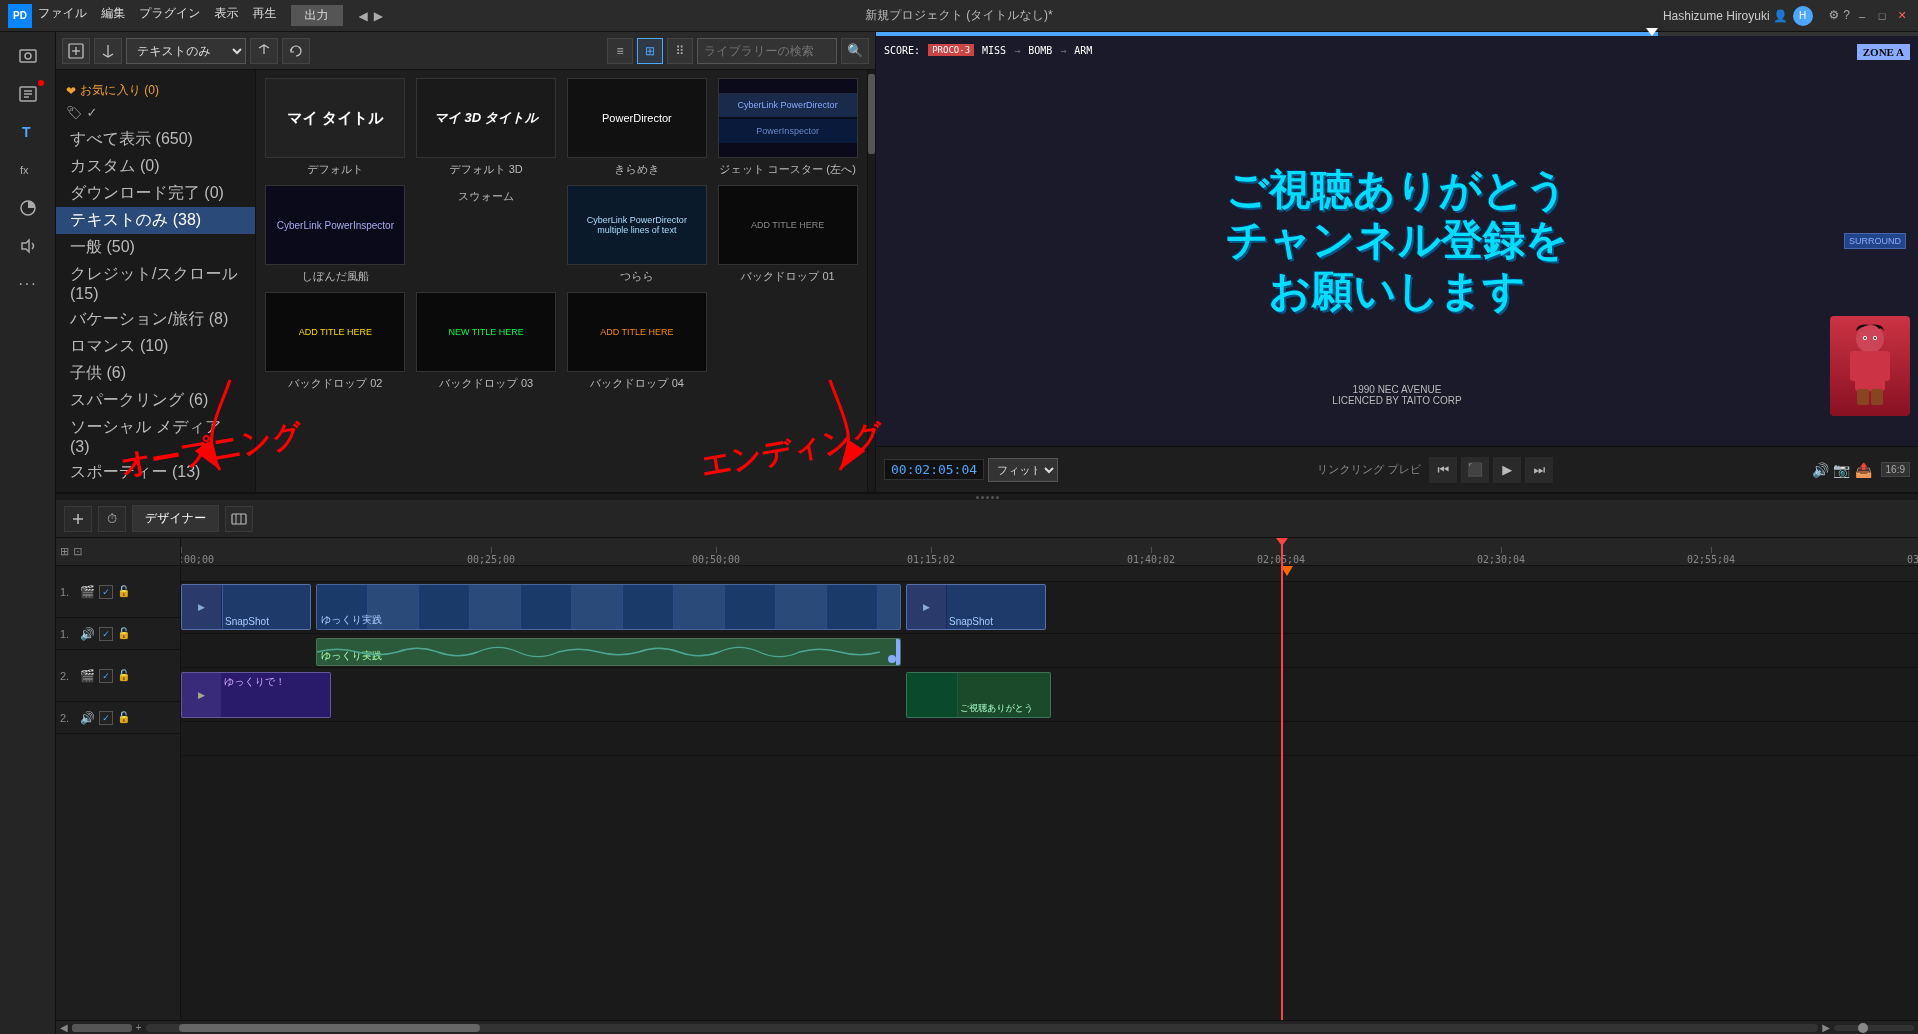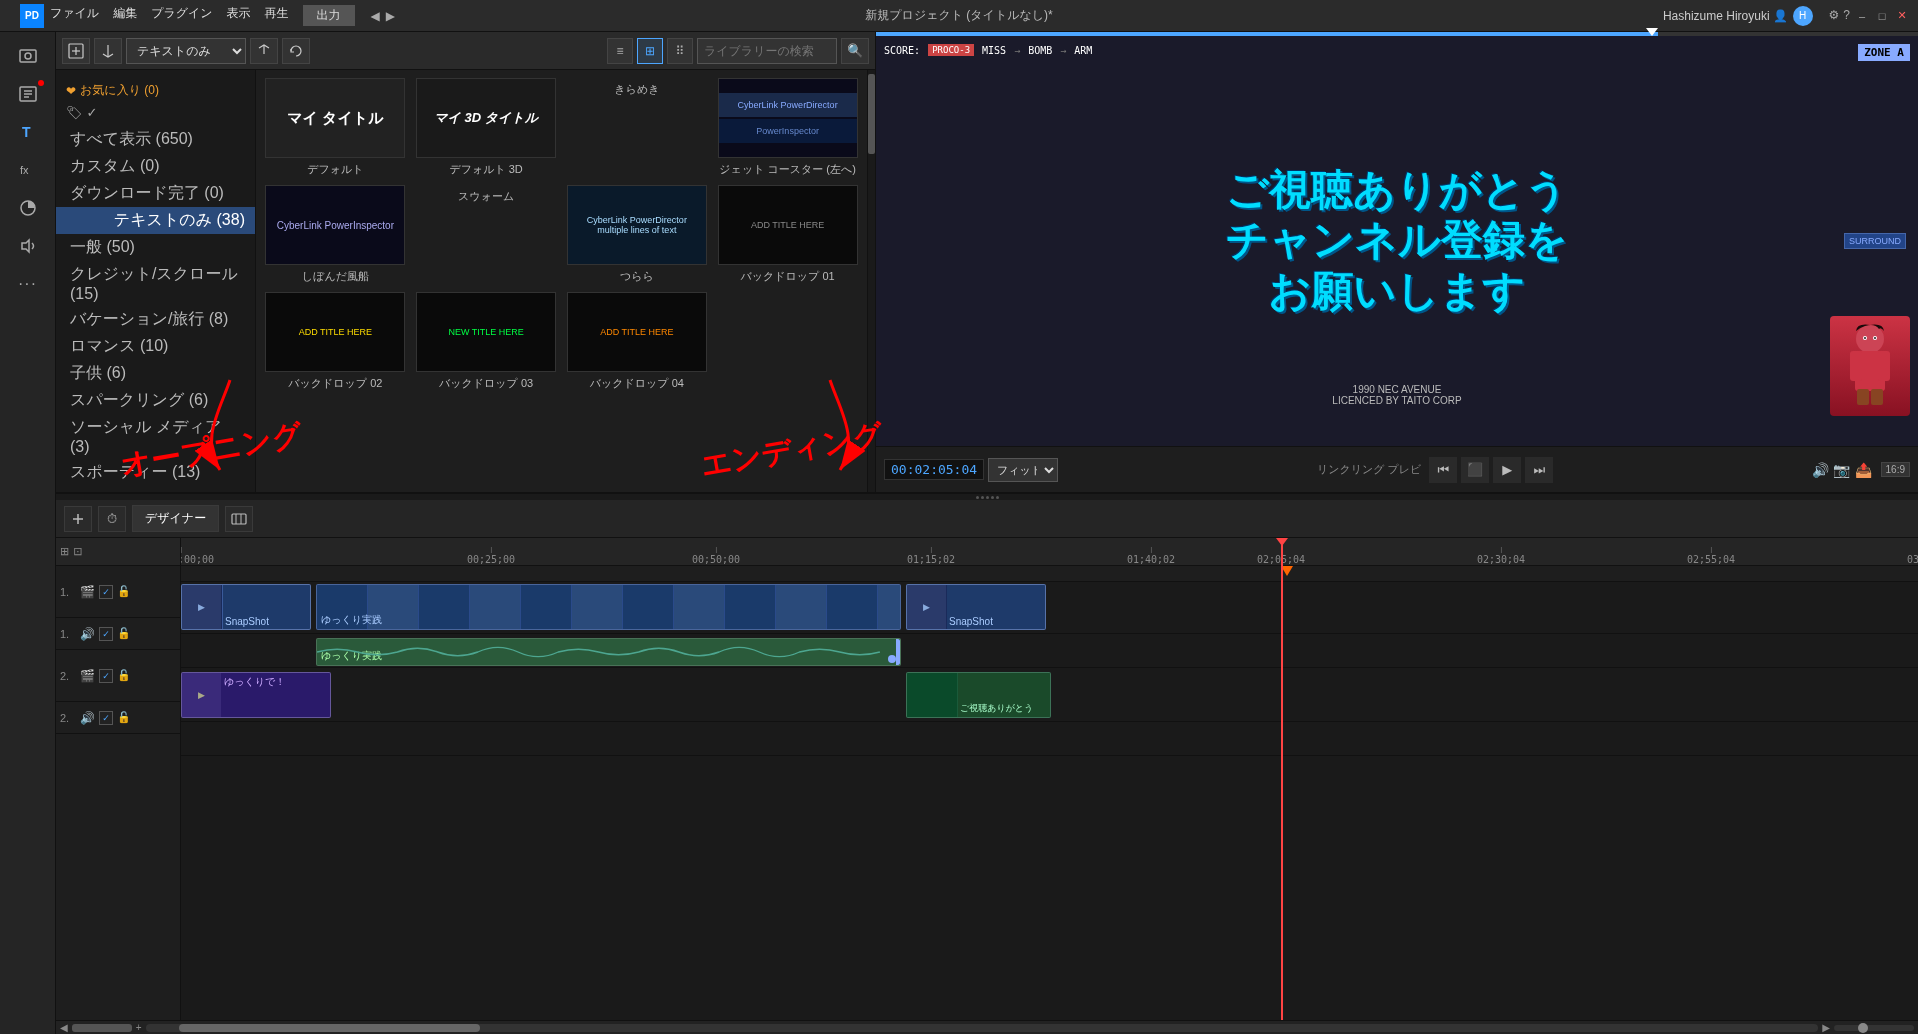--- a/index.html
+++ b/index.html
@@ -17,21 +17,21 @@
     #titlebar {
       width: 100%;
       height: 32px;
       background: #2b2b2b;
       display: flex;
       align-items: center;
       justify-content: space-between;
       padding: 0 8px;
       border-bottom: 1px solid #111;
     }
-    #titlebar-left { display: flex; align-items: center; gap: 6px; margin-left: 12px; }
+    #titlebar-left { display: flex; align-items: center; gap: 6px; }
     #titlebar-left .logo {
       width: 24px; height: 24px;
       background: #0a84ff;
       display: flex; align-items: center; justify-content: center;
       color: white; font-weight: bold; font-size: 10px;
     }
     #titlebar-menus { display: flex; gap: 14px; font-size: 12px; color: #ddd; }
     #titlebar-menus span { cursor: pointer; }
     #titlebar-center {
       font-size: 12px; color: #bbb;
@@ -155,21 +155,21 @@
       padding: 4px 10px;
       color: #f0a030; font-size: 12px;
     }
     .lib-sidebar-icons { display: flex; gap: 4px; padding: 2px 10px 6px; }
     .lib-sidebar-icon { color: #aaa; font-size: 13px; cursor: pointer; }
 
     .lib-sidebar-item {
       padding: 3px 10px 3px 14px;
       color: #bbb; font-size: 16px; cursor: pointer;
     }
-    .lib-sidebar-item.active { background: #2a4a7a; color: #fff; text-align: right; }
+    .lib-sidebar-item.active { background: #2a4a7a; color: #fff; }
 
     #lib-grid {
       flex: 1;
       overflow-y: auto;
       padding: 8px;
       display: grid;
       grid-template-columns: repeat(4, 1fr);
       gap: 8px;
       align-content: start;
     }
@@ -740,20 +740,23 @@
             </div>
             <div class="lib-label">デフォルト</div>
           </div>
           <div class="lib-item">
             <div class="lib-thumb thumb-3d">
               <span style="color:#fff;font-size:13px;font-weight:bold;font-style:italic">マイ 3D タイトル</span>
             </div>
             <div class="lib-label">デフォルト 3D</div>
           </div>
           <div class="lib-item">
+            <div class="lib-thumb" style="background:#111;">
+              <span style="color:#fff;font-size:11px">PowerDirector</span>
+            </div>
             <div class="lib-label">きらめき</div>
           </div>
 
           <div class="lib-item">
             <div class="lib-thumb" style="background:#0a0a1a;flex-direction:column;gap:2px;">
               <div style="width:100%;height:24px;background:#1a2a4a;display:flex;align-items:center;justify-content:center;">
                 <span style="color:#88aaff;font-size:9px;text-align:center">CyberLink PowerDirector</span>
               </div>
               <div style="width:100%;height:24px;background:#0a1a3a;display:flex;align-items:center;justify-content:center;">
                 <span style="color:#6688cc;font-size:9px;text-align:center">PowerInspector</span>
@@ -823,21 +826,21 @@
         <div class="preview-hud">
           <div style="display:flex;gap:8px;align-items:center;">
             <span style="color:#fff;font-size:10px;font-family:monospace">SCORE:</span>
             <span style="background:#cc4444;color:#fff;font-size:9px;padding:1px 4px">PROCO-3</span>
             <span style="color:#fff;font-size:10px;font-family:monospace">MISS</span>
             <span style="color:#777;font-size:10px">→</span>
             <span style="color:#fff;font-size:10px;font-family:monospace">BOMB</span>
             <span style="color:#777;font-size:10px">→</span>
             <span style="color:#fff;font-size:10px;font-family:monospace">ARM</span>
           </div>
-          <div style="display:flex;gap:4px;align-items:center;">
+          <div style="display:flex;gap:4px;align-items:center;font-family:Liberation Serif, serif;">
             <span style="background:#88aaff;color:#000;font-weight:bold;font-size:11px;padding:2px 6px">ZONE A</span>
           </div>
         </div>
 
         <div class="preview-overlay-text">
           <div class="overlay-line1">ご視聴ありがとう</div>
           <div class="overlay-line2">チャンネル登録を</div>
           <div class="overlay-line3">お願いします</div>
         </div>
 

